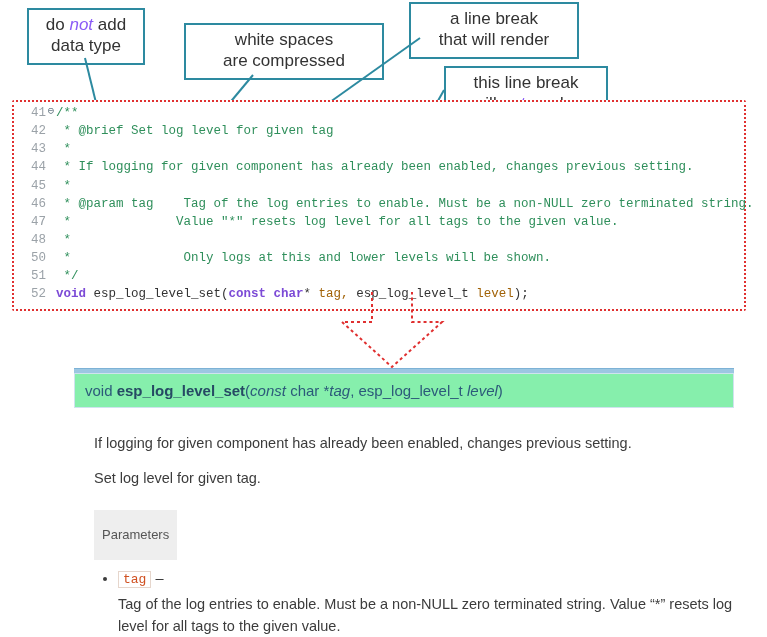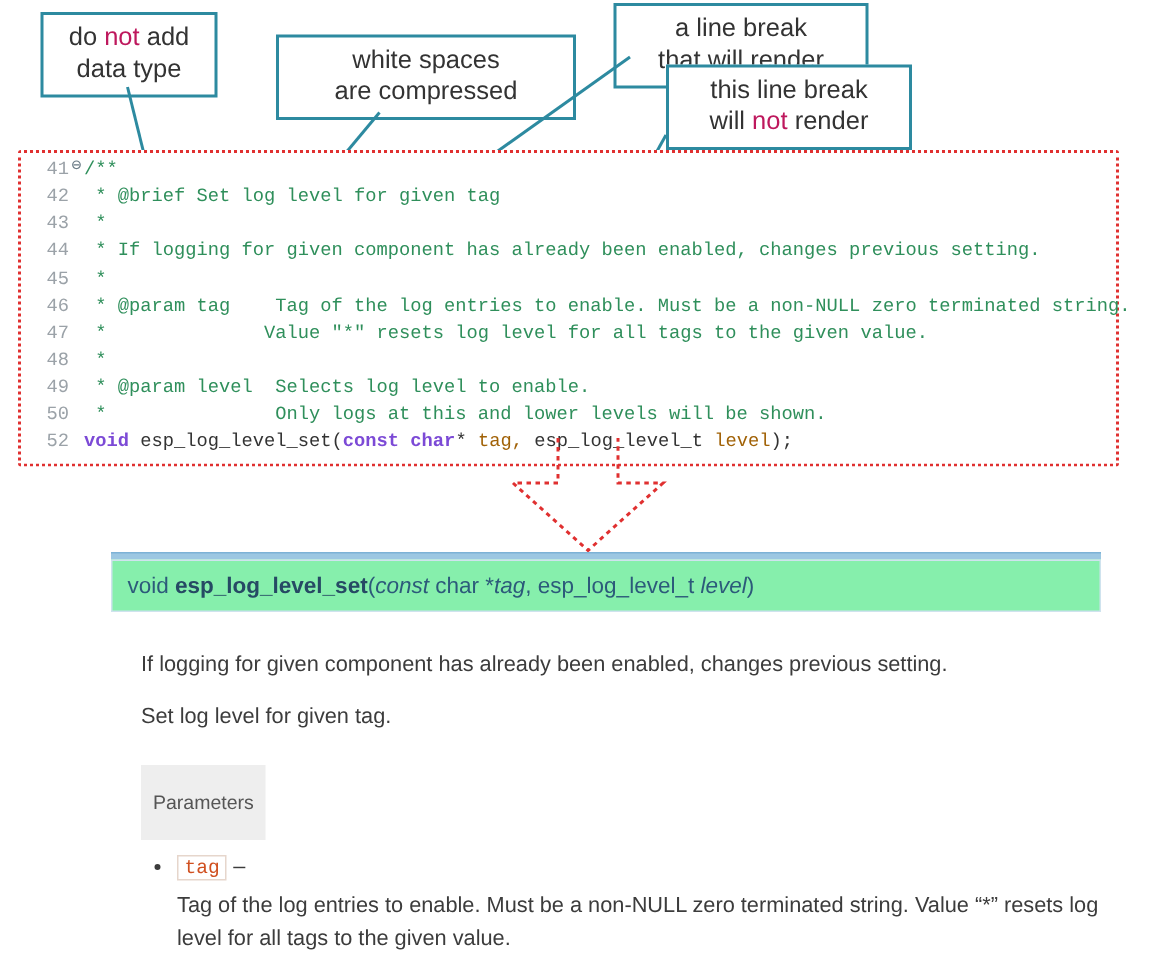--- a/index.html
+++ b/index.html
@@ -24,21 +24,22 @@
     border: 2px solid #2d8aa0;
     background: #fff;
     padding: 4px 14px 6px 14px;
     font-size: 17px;
     line-height: 1.25;
     text-align: center;
     color: #333;
     box-sizing: border-box;
   }
   .callout .not {
-    color: #be185d;
+    color: #8b5cf6;
+    font-style: italic;
   }
   
   svg.overlay {
     position: absolute;
     left: 0;
     top: 0;
     width: 767px;
     height: 637px;
     pointer-events: none;
   }
@@ -169,21 +170,21 @@
   <div class="callout" style="left:184px; top:23px; width:200px;">
     <span>white spaces</span><br>
     <span>are  compressed</span>
   </div>
 
   <div class="callout" style="left:409px; top:2px; width:170px;">
     <span>a line break</span><br>
     <span>that will render</span>
   </div>
 
-  <div class="callout" style="left:444px; top:43px; width:164px;">
+  <div class="callout" style="left:444px; top:66px; width:164px;">
     <span>this line break</span><br>
     <span>will</span>
     <span class="not">not</span>
     <span>render</span>
   </div>
 
   <svg class="overlay">
 
     <line x1="85" y1="58" x2="119" y2="196" stroke="#2d8aa0" stroke-width="2"></line>
 
@@ -197,22 +198,22 @@
   <div class="codebox" id="codebox">
 
   <div class="code-row"><span class="lineno">41</span><span class="fold">⊖</span><span class="codecell">/**</span></div>
       <div class="code-row"><span class="lineno">42</span><span class="fold"></span><span class="codecell"> * @brief Set log level for given tag</span></div>
       <div class="code-row"><span class="lineno">43</span><span class="fold"></span><span class="codecell"> *</span></div>
       <div class="code-row"><span class="lineno">44</span><span class="fold"></span><span class="codecell"> * If logging for given component has already been enabled, changes previous setting.</span></div>
       <div class="code-row"><span class="lineno">45</span><span class="fold"></span><span class="codecell"> *</span></div>
       <div class="code-row"><span class="lineno">46</span><span class="fold"></span><span class="codecell"> * @param tag    Tag of the log entries to enable. Must be a non-NULL zero terminated string.</span></div>
       <div class="code-row"><span class="lineno">47</span><span class="fold"></span><span class="codecell"> *              Value "*" resets log level for all tags to the given value.</span></div>
       <div class="code-row"><span class="lineno">48</span><span class="fold"></span><span class="codecell"> *</span></div>
-      <div class="code-row"><span class="lineno">49</span><span class="fold"></span><span class="codecell"> * @param level  Selects log level to enable.</span></div>
       <div class="code-row"><span class="lineno">50</span><span class="fold"></span><span class="codecell"> *               Only logs at this and lower levels will be shown.</span></div>
+      <div class="code-row"><span class="lineno">51</span><span class="fold"></span><span class="codecell"> */</span></div>
       <div class="code-row"><span class="lineno">52</span><span class="fold"></span><span class="codecell" style="color:#333"><span class="kw">void </span><span class="fn">esp_log_level_set</span><span class="sym">(</span><span class="kw">const </span><span class="kw">char</span><span class="sym">* </span><span class="pn">tag, </span><span class="type">esp_log_level_t </span><span class="pn">level</span><span class="sym">);</span></span></div>
     </div>
 
   <div class="arrow-holder">
     <svg width="110" height="80">
       <g fill="none" stroke="#e03030" stroke-width="2" stroke-dasharray="3,3">
         <path d="M35 0 L35 30 L5 30 L55 75 L105 30 L75 30 L75 0"></path>
       </g>
     </svg>
   </div>

